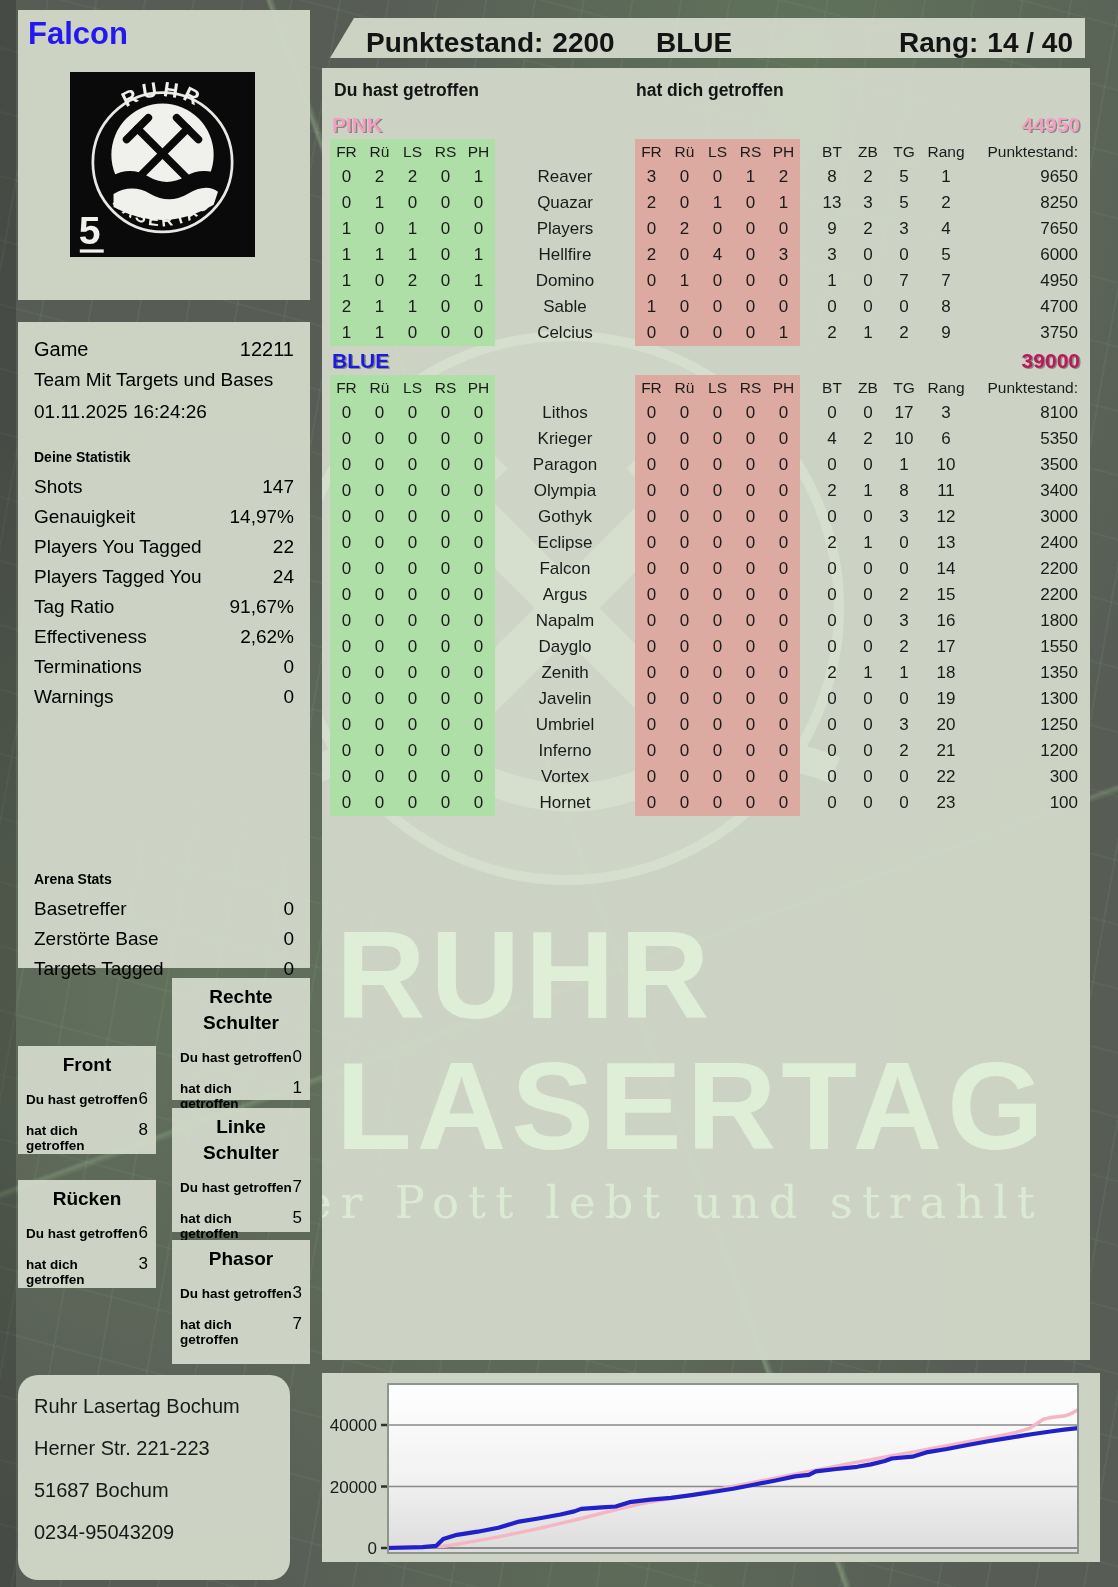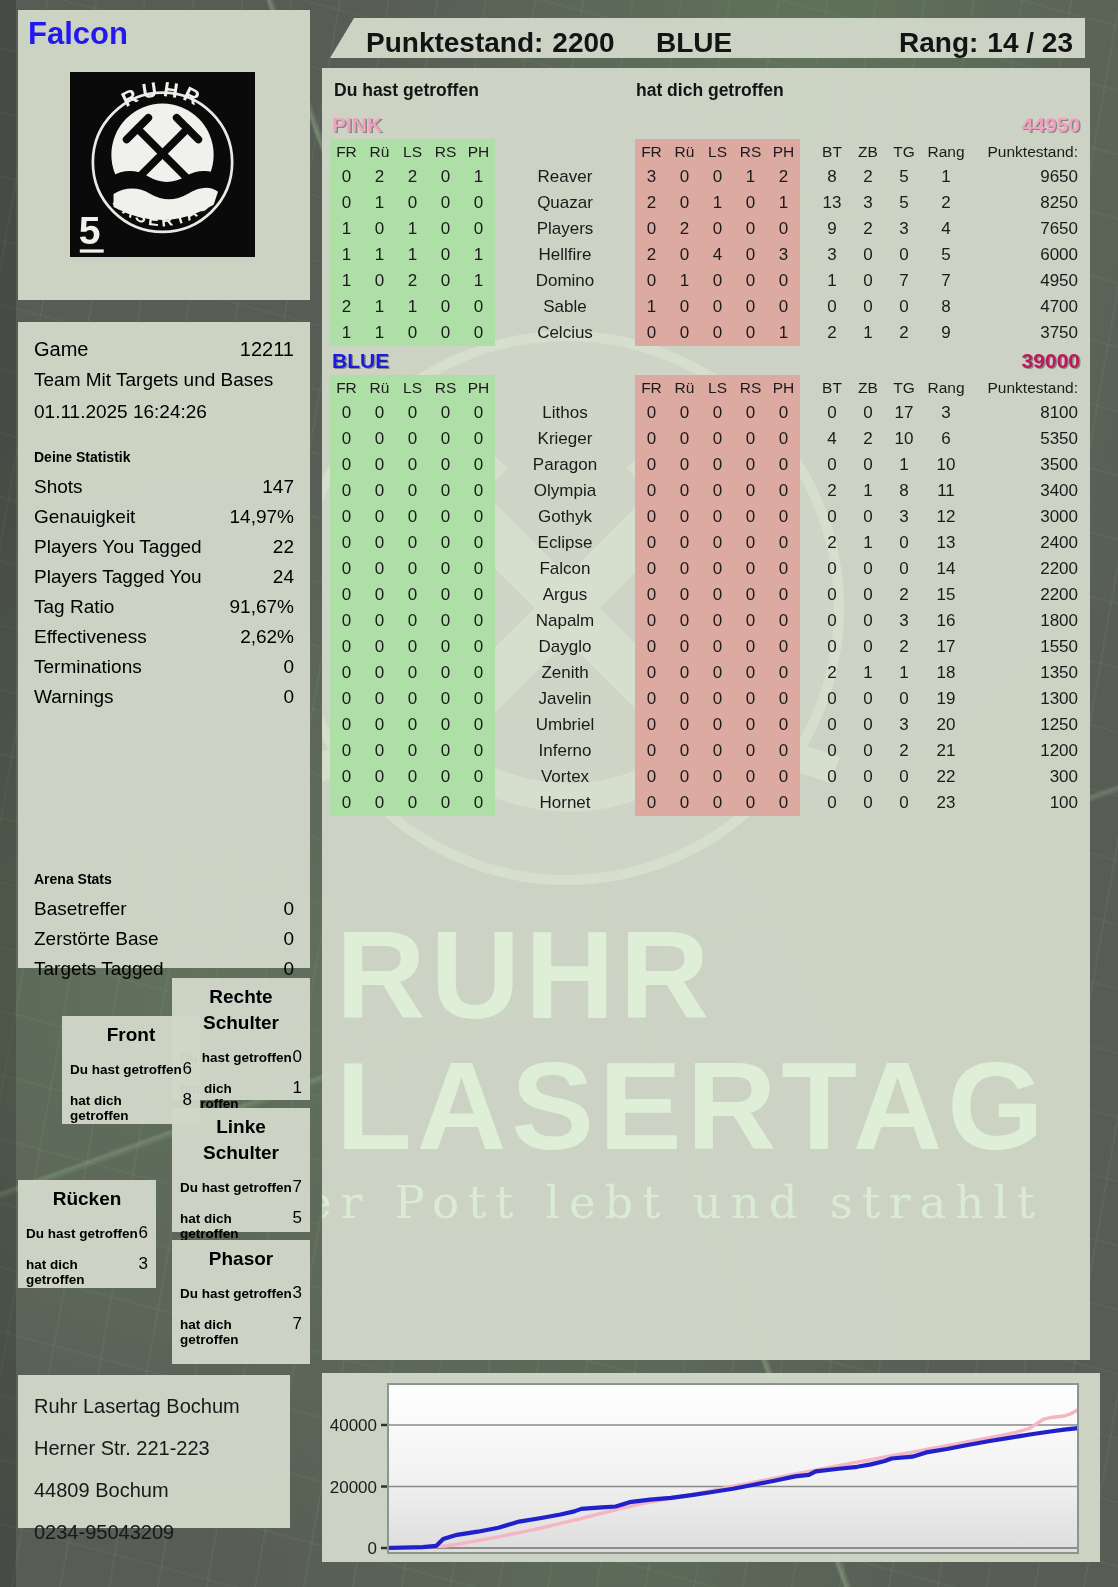--- a/index.html
+++ b/index.html
@@ -30,30 +30,30 @@
   .kv-row { display:flex; justify-content:space-between; line-height:30px; }
   .kv-row.bold { font-weight:normal; font-size:20px; }
   #game-panel .plain-line { line-height:32px; }
   .section-title { font-weight:bold; font-size:14px; line-height:30px; }
   #ds-title { margin-top:14px; }
   #as-title { margin-top:152px; }
 
   
   .hz { position:absolute; background:rgba(207,215,199,.97); z-index:2; padding:6px 8px; }
   #hz-rechte-schulter { left:172px; top:978px;  width:138px; height:122px; }
-  #hz-front           { left:18px;  top:1016px; width:138px; height:108px;margin-left:44px; }
+  #hz-front           { left:18px;  top:1046px; width:138px; height:108px; }
   #hz-linke-schulter  { left:172px; top:1108px; width:138px; height:124px; }
   #hz-ruecken         { left:18px;  top:1180px; width:138px; height:108px; }
   #hz-phasor          { left:172px; top:1240px; width:138px; height:124px; }
   .hz-title { text-align:center; font-weight:bold; font-size:19px; line-height:26px; }
   .hz-row { display:flex; justify-content:space-between; align-items:baseline; margin-top:11px; }
   .hz-row .lbl { font-size:13.5px; font-weight:bold; }
   .hz-row .val { font-size:17px; }
 
-  #address-panel { left:18px; top:1375px; width:272px; height:153px; padding:10px 12px 0 16px; }
+  #address-panel { left:18px; top:1375px; width:272px; height:205px; padding:10px 12px 0 16px;border-radius:20px; }
   .addr-line { font-size:20px; line-height:42px; color:#181818; }
 
   
   #header-bar { left:328px; top:18px; width:757px; height:40px;
     clip-path:polygon(2px 100%, 26px 0, 100% 0, 100% 100%); }
   #header-bar .hwrap{ position:absolute; inset:0; font-weight:bold; font-size:28px; color:#141414;}
   #hdr-punkte { position:absolute; left:38px; top:9px; }
   #hdr-team   { position:absolute; left:328px; top:9px; }
   #hdr-rang   { position:absolute; right:12px; top:9px; }
   .gap8 > span + span { margin-left:9px; }
@@ -176,32 +176,32 @@
         <div class="kv-row">
           <span>Targets Tagged</span>
           <span>0</span>
         </div>
       </div>
   </div>
 
   <div class="panel" id="address-panel">
     <div class="addr-line">Ruhr Lasertag Bochum</div>
     <div class="addr-line">Herner Str. 221-223</div>
-    <div class="addr-line">44809 Bochum</div>
+    <div class="addr-line">51687 Bochum</div>
     <div class="addr-line">0234-95043209</div>
   </div>
 
   <div class="panel" id="header-bar">
     <div class="hwrap">
       <span id="hdr-punkte" class="gap8">
         <span>Punktestand:</span><span>2200</span>
       </span>
       <span id="hdr-team">BLUE</span>
       <span id="hdr-rang" class="gap8">
-        <span>Rang:</span><span>14 / 23</span>
+        <span>Rang:</span><span>14 / 40</span>
       </span>
     </div>
   </div>
 
   <div class="panel" id="main-panel">
     <svg id="wm-emblem" width="600" height="600" viewBox="0 0 600 600">
       <g stroke="#eef8e8" fill="none">
         <circle cx="300" cy="300" r="272" stroke-width="10" fill="rgba(238,248,232,0.20)"></circle>
         <line x1="185" y1="185" x2="415" y2="415" stroke-width="46"></line>
         <line x1="415" y1="185" x2="185" y2="415" stroke-width="46"></line>

